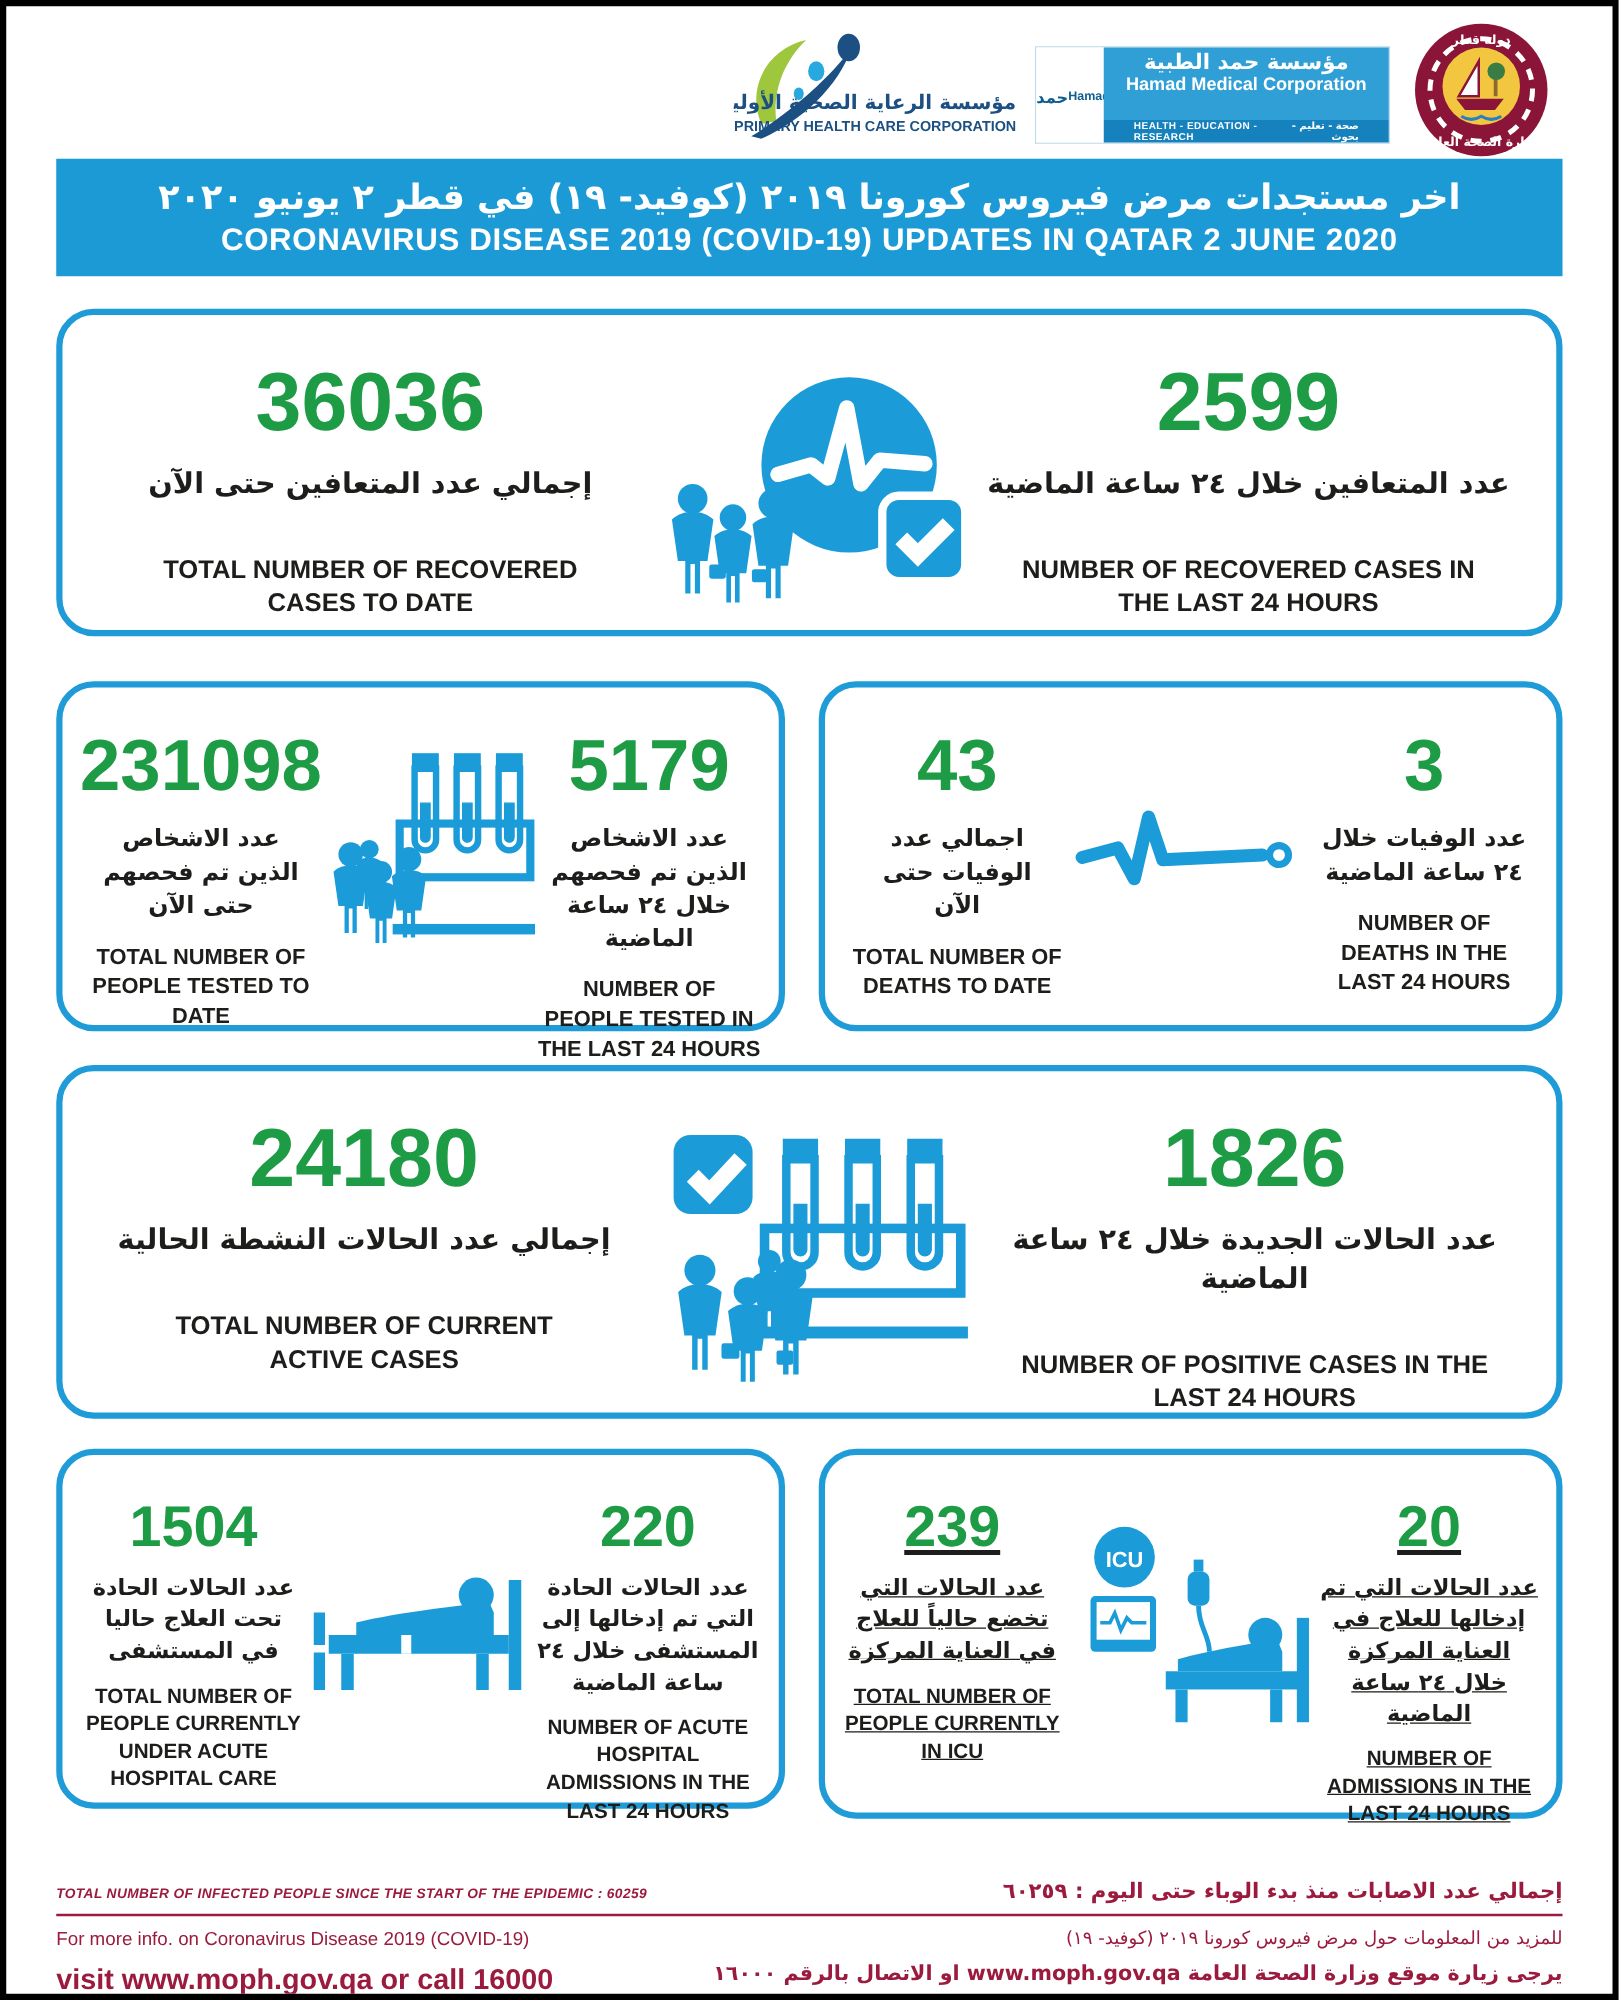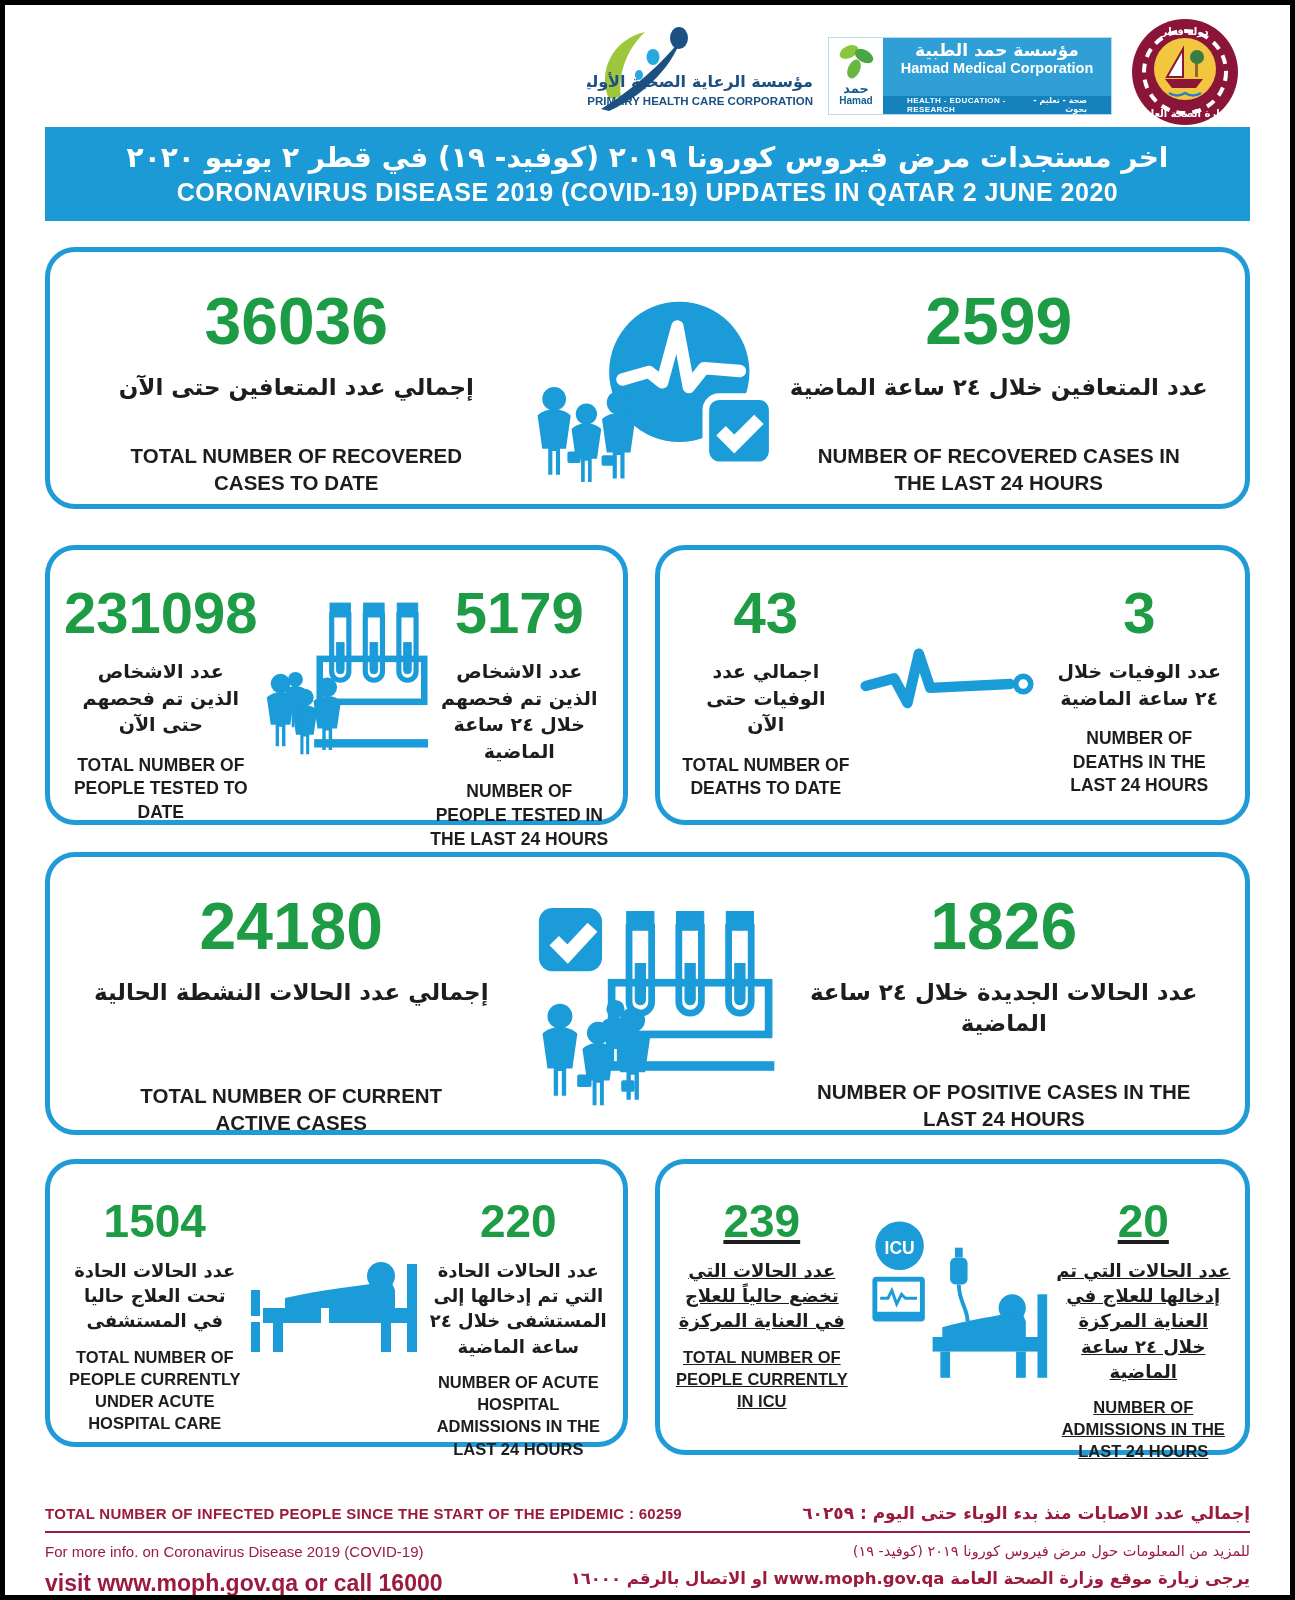--- a/index.html
+++ b/index.html
@@ -8,21 +8,21 @@
   .page{position:relative;width:1295px;height:1600px;box-sizing:border-box;
         border:5px solid #000;background:#fff;overflow:hidden;}
   .ar{font-family:"DejaVu Sans",sans-serif;direction:rtl;unicode-bidi:plaintext;}
 
   
   .header{position:relative;height:122px;}
   .logo{position:absolute;}
   .phcc-logo{left:582px;top:20px;}
   .hmc-logo{left:823px;top:32px;display:flex;width:284px;height:78px;
             border:1px solid #bcd9ec;box-sizing:border-box;}
-  .hmc-mark{width:54px;background:#fff;display:flex;flex-direction:column;align-items:center;
+  .hmc-mark{width:54px;background:#fff;display:flex;flex-direction:row;align-items:center;
             justify-content:flex-start;padding-top:4px;}
   .hmc-mark-ar{font-size:13px;font-weight:bold;color:#0e5e8e;line-height:1;}
   .hmc-mark-en{font-size:10px;font-weight:bold;color:#0e5e8e;line-height:1.2;}
   .hmc-main{flex:1;display:flex;flex-direction:column;}
   .hmc-names{flex:1;background:#2f9fd6;color:#fff;text-align:center;padding-top:3px;}
   .hmc-name-ar{font-size:17px;font-weight:bold;line-height:1.15;letter-spacing:2px;}
   .hmc-name-en{font-size:14.5px;font-weight:bold;line-height:1.1;}
   .hmc-strip{height:18px;background:#1581bd;color:#fff;display:flex;align-items:center;
              justify-content:space-between;padding:0 24px;}
   .hmc-strip span{font-size:8px;font-weight:bold;letter-spacing:.4px;}
@@ -53,21 +53,21 @@
   .a-md{font-size:19px;line-height:1.4;margin-bottom:16px;}
   .e-md{font-size:17.5px;line-height:1.35;}
   .a-sm{font-size:18px;line-height:1.4;margin-bottom:12px;}
   .e-sm{font-size:16.5px;line-height:1.35;}
 
   .icon-col{display:flex;align-items:center;justify-content:center;}
 
   
   .footer{margin:48px 40px 0 40px;color:#9b1b3e;}
   .footer-total{display:flex;justify-content:space-between;align-items:baseline;}
-  .footer-total .en{font-size:15px;font-weight:bold;letter-spacing:.3px;}
+  .footer-total .en{font-size:11px;font-weight:bold;letter-spacing:.3px;font-style:italic;}
   .footer-total .ar{font-size:17px;font-weight:bold;}
   .footer hr{border:none;border-top:2px solid #9b1b3e;margin:8px 0 10px 0;}
   .footer-info{display:flex;justify-content:space-between;align-items:flex-start;}
   .f-left .line1{font-size:15px;margin-bottom:10px;}
   .f-left .visit{font-size:23px;font-weight:bold;}
   .f-right{text-align:right;}
   .f-right .line1{font-size:14.5px;margin-bottom:10px;}
   .f-right .visit{font-size:16.5px;font-weight:bold;}
 </style>
 </head>
@@ -219,21 +219,21 @@
         <div class="label-ar a-md ar" style="max-width:170px;">عدد الوفيات خلال ٢٤ ساعة الماضية</div>
         <div class="label-en e-md" style="max-width:180px;">NUMBER OF DEATHS IN THE LAST 24 HOURS</div>
       </div>
     </div>
   </div>
 
   <div class="card card-full" style="height:283px;margin-top:27px;">
     <div class="stat">
       <div class="stat-value v-xl">24180</div>
       <div class="label-ar a-xl ar" style="max-width:400px;">إجمالي عدد الحالات النشطة الحالية</div>
-      <div class="label-en e-xl" style="max-width:340px;margin-top:35px;">TOTAL NUMBER OF CURRENT ACTIVE CASES</div>
+      <div class="label-en e-xl" style="max-width:340px;">TOTAL NUMBER OF CURRENT ACTIVE CASES</div>
     </div>
     <div class="icon-col" style="width:290px;height:240px;">
       <svg width="268" height="232" viewBox="0 0 280 242">
         <g fill="#1b9cd9" stroke="#1b9cd9">
           <rect x="26" y="26" width="66" height="66" rx="14" stroke="none"></rect>
           <path d="M42 60 l14 14 l26 -28" stroke="#fff" stroke-width="14" fill="none"></path>
           <rect x="102" y="104" width="164" height="54" fill="none" stroke-width="8"></rect>
           <rect x="96" y="186" width="176" height="10" stroke="none"></rect>
           <use href="#sym-tube" transform="translate(132,32) scale(1.18)"></use>
           <use href="#sym-tube" transform="translate(184,32) scale(1.18)"></use>

